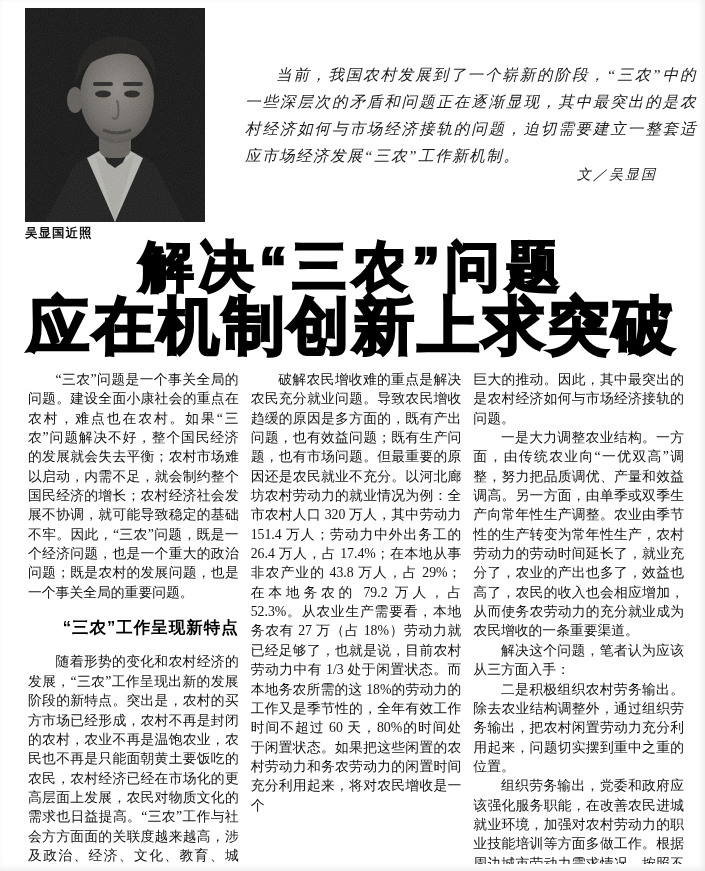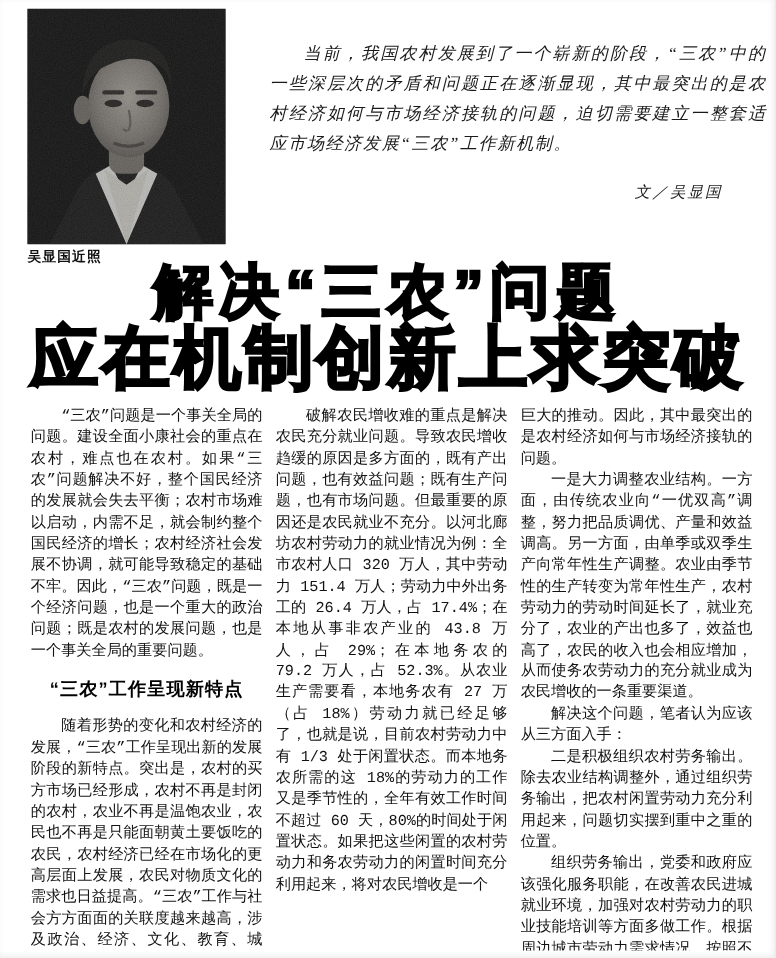--- a/index.html
+++ b/index.html
@@ -14,21 +14,21 @@
   
   .photo-wrap { position: absolute; left: 25px; top: 8px; width: 180px; }
   .photo-frame { width: 180px; height: 214px; background: #0c0c0c; display: block; }
   .photo-caption {
     font-family: "Liberation Sans", sans-serif; font-weight: bold;
     font-size: 12.5px; margin-top: 3px; letter-spacing: 1px; color: #111;
   }
 
   
   .intro {
-    position: absolute; left: 245px; top: 36px; width: 452px;
+    position: absolute; left: 245px; top: 61px; width: 452px;
     font-size: 15.5px; line-height: 27px; letter-spacing: 1.5px;
     text-align: justify; text-indent: 2em; color: #1a1a1a;
     font-style: italic;
   }
   .byline {
     position: absolute; right: 48px; top: 166px;
     font-size: 14px; letter-spacing: 2px; color: #1a1a1a; font-style: italic;
   }
 
   
@@ -40,25 +40,25 @@
   .title .l1 { font-size: 54px; letter-spacing: 6px; -webkit-text-stroke: 2.5px #000; }
   .title .l2 { font-size: 62px; letter-spacing: 3px; -webkit-text-stroke: 2.5px #000; }
 
   
   .columns {
     position: absolute; left: 28px; top: 370px; width: 656px; height: 494px;
     display: flex; gap: 12px; overflow: hidden;
   }
   .col { flex: 1 1 0; font-size: 13.8px; line-height: 19.35px; text-align: justify;
          color: #121212; }
-  .col p { margin: 0; font-family: Liberation Mono, monospace; }
+  .col p { margin: 0; }
   .col p.ind { text-indent: 2em; }
   .col-heading {
     font-family: "Liberation Sans", sans-serif; font-weight: bold;
-    font-size: 16.5px; text-align: center; letter-spacing: 1px;
+    font-size: 16.5px; text-align: right; letter-spacing: 1px;
     margin: 16px 0 15px 0; color: #000;
   }
 </style>
 </head>
 <body>
 
 <div class="page">
 
   <div class="photo-wrap">
     <svg class="photo-frame" viewBox="0 0 180 214" xmlns="http://www.w3.org/2000/svg">

